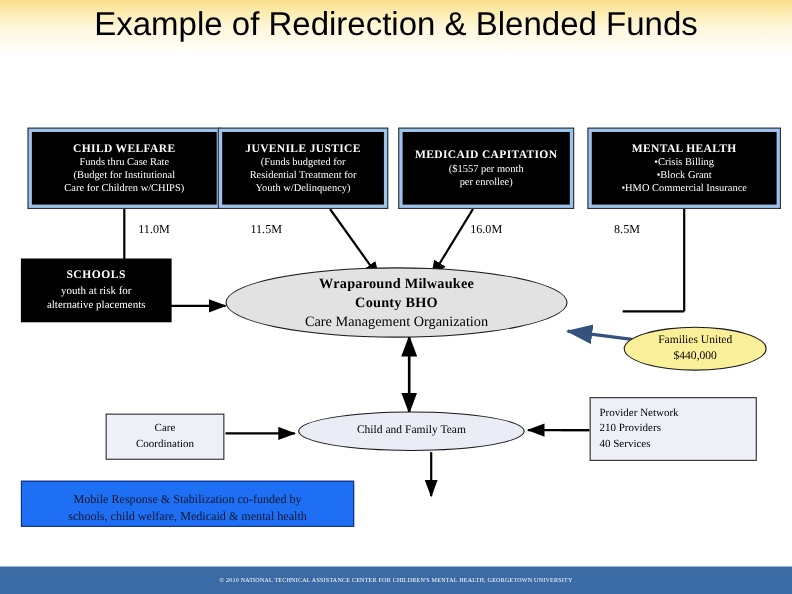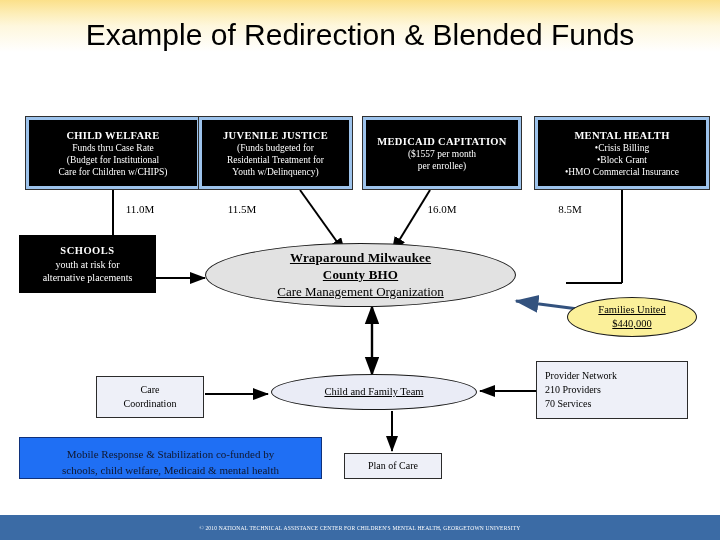--- a/index.html
+++ b/index.html
@@ -24,21 +24,21 @@
                 #fef7dd 26px,
                 #ffffff 52px,
                 #ffffff 100%);
     overflow: hidden;
   }
 
   
   .title {
     position: absolute;
     left: 0;
-    top: 18px;
+    top: 6px;
     width: 720px;
     text-align: center;
     font-family: "Liberation Sans", sans-serif;
     font-size: 30px;
     font-weight: 400;
     color: #000000;
     letter-spacing: 0px;
     white-space: nowrap;
   }
 
@@ -146,21 +146,20 @@
   .oval {
     position: absolute;
     border: 1px solid #1a1a1a;
     border-radius: 50%;
     box-sizing: border-box;
     display: flex;
     flex-direction: column;
     justify-content: center;
     align-items: center;
     text-align: center;
-    text-decoration: underline;
   }
   .oval-gray   { background: #e2e2e2; }
   .oval-lite   { background: #eaecf6; }
   .oval-yellow { background: #fbf09a; }
 
   .oval .big {
     font-size: 13px;
     font-weight: bold;
     line-height: 17px;
     letter-spacing: 0.2px;
@@ -296,35 +295,32 @@
   </div>
 
   <div class="oval oval-yellow" style="left:567px; top:297px; width:130px; height:40px;">
     <div class="sm">Families United</div>
     <div class="sm">$440,000</div>
   </div>
 
   <div class="litebox left" style="left:536px; top:361px; width:152px; height:58px;">
     <div>Provider Network</div>
     <div>210 Providers</div>
-    <div>70 Services</div>
+    <div>40 Services</div>
   </div>
 
   <div class="litebox center" style="left:96px; top:376px; width:108px; height:42px;">
     <div>Care</div>
     <div>Coordination</div>
   </div>
 
   <div class="oval oval-lite" style="left:271px; top:374px; width:206px; height:36px;text-align:center;">
     <div class="sm">Child and Family Team</div>
   </div>
 
-  <div class="litebox center" style="left:344px; top:453px; width:98px; height:26px;">
-    <div>Plan of Care</div>
-  </div>
 
   <div class="bluebox" style="left:19px; top:437px; width:303px; height:42px;">
     <div>Mobile Response &amp; Stabilization co-funded by</div>
     <div>schools, child welfare, Medicaid &amp; mental health</div>
   </div>
 
   <div class="footer">
     <span>© 2010 NATIONAL TECHNICAL ASSISTANCE CENTER FOR CHILDREN'S MENTAL HEALTH, GEORGETOWN UNIVERSITY</span>
   </div>
 

